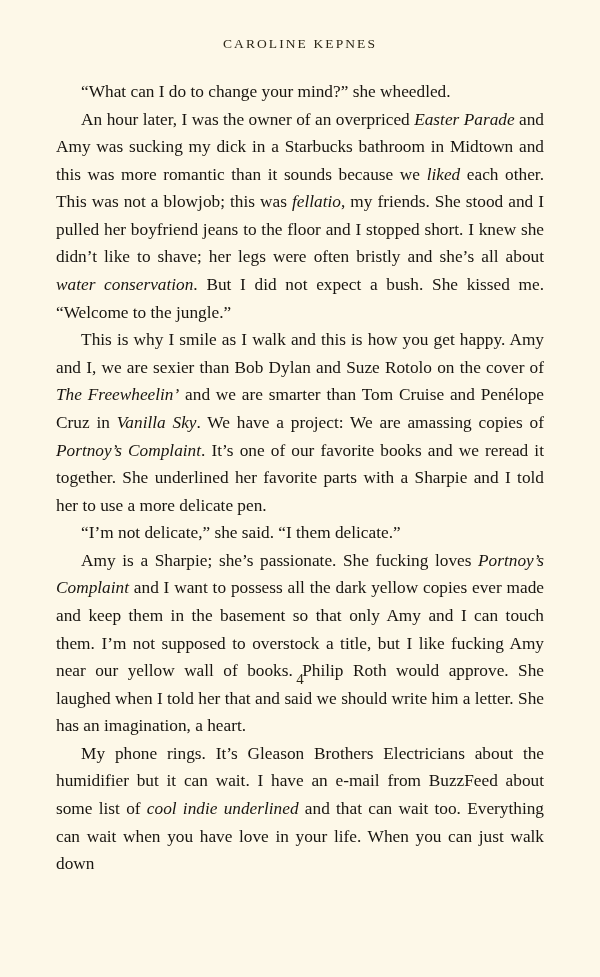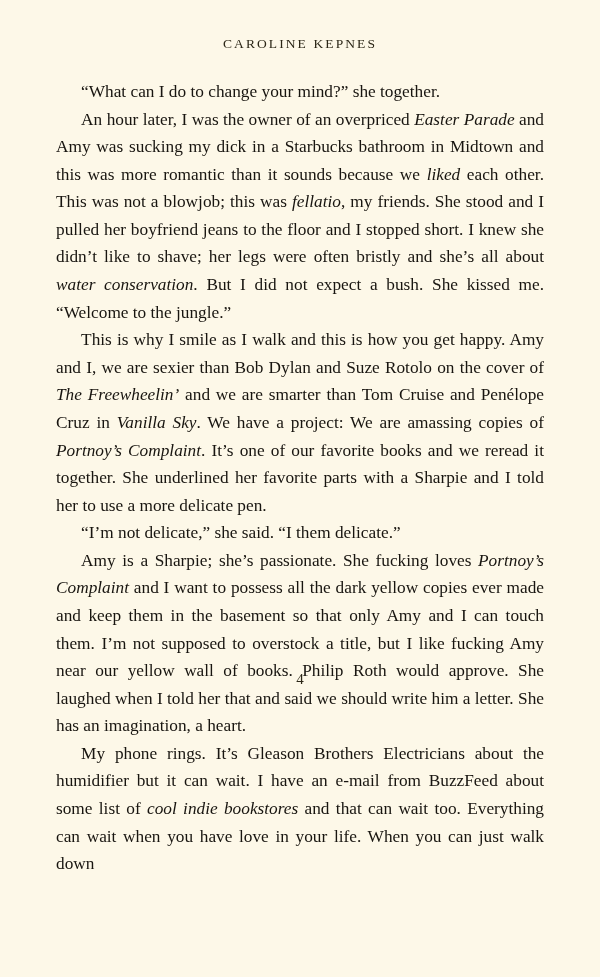--- a/index.html
+++ b/index.html
@@ -60,23 +60,23 @@
   }
 </style>
 </head>
 <body>
 
 <div class="page">
 
   <div class="running-head">CAROLINE KEPNES</div>
 
   <div class="body-text">
-      <p>“What can I do to change your mind?” she together.</p>
+      <p>“What can I do to change your mind?” she wheedled.</p>
       <p>An hour later, I was the owner of an overpriced <i>Easter Parade</i> and Amy was sucking my dick in a Starbucks bathroom in Midtown and this was more romantic than it sounds because we <i>liked</i> each other. This was not a blowjob; this was <i>fellatio</i>, my friends. She stood and I pulled her boyfriend jeans to the floor and I stopped short. I knew she didn’t like to shave; her legs were often bristly and she’s all about <i>water conservation</i>. But I did not expect a bush. She kissed me. “Welcome to the jungle.”</p>
       <p>This is why I smile as I walk and this is how you get happy. Amy and I, we are sexier than Bob Dylan and Suze Rotolo on the cover of <i>The Freewheelin’</i> and we are smarter than Tom Cruise and Penélope Cruz in <i>Vanilla Sky</i>. We have a project: We are amassing copies of <i>Portnoy’s Complaint</i>. It’s one of our favorite books and we reread it together. She underlined her favorite parts with a Sharpie and I told her to use a more delicate pen.</p>
       <p>“I’m not delicate,” she said. “I them delicate.”</p>
       <p>Amy is a Sharpie; she’s passionate. She fucking loves <i>Portnoy’s Complaint</i> and I want to possess all the dark yellow copies ever made and keep them in the basement so that only Amy and I can touch them. I’m not supposed to overstock a title, but I like fucking Amy near our yellow wall of books. Philip Roth would approve. She laughed when I told her that and said we should write him a letter. She has an imagination, a heart.</p>
-      <p>My phone rings. It’s Gleason Brothers Electricians about the humidifier but it can wait. I have an e-mail from BuzzFeed about some list of <i>cool indie bookstores</i> and that can wait too. Everything can wait when you have love in your life. When you can just walk down</p>
+      <p>My phone rings. It’s Gleason Brothers Electricians about the humidifier but it can wait. I have an e-mail from BuzzFeed about some list of <i>cool indie underlined</i> and that can wait too. Everything can wait when you have love in your life. When you can just walk down</p>
     </div>
 
   <div class="folio">4</div>
 
 </div>
 
 </body></html>

